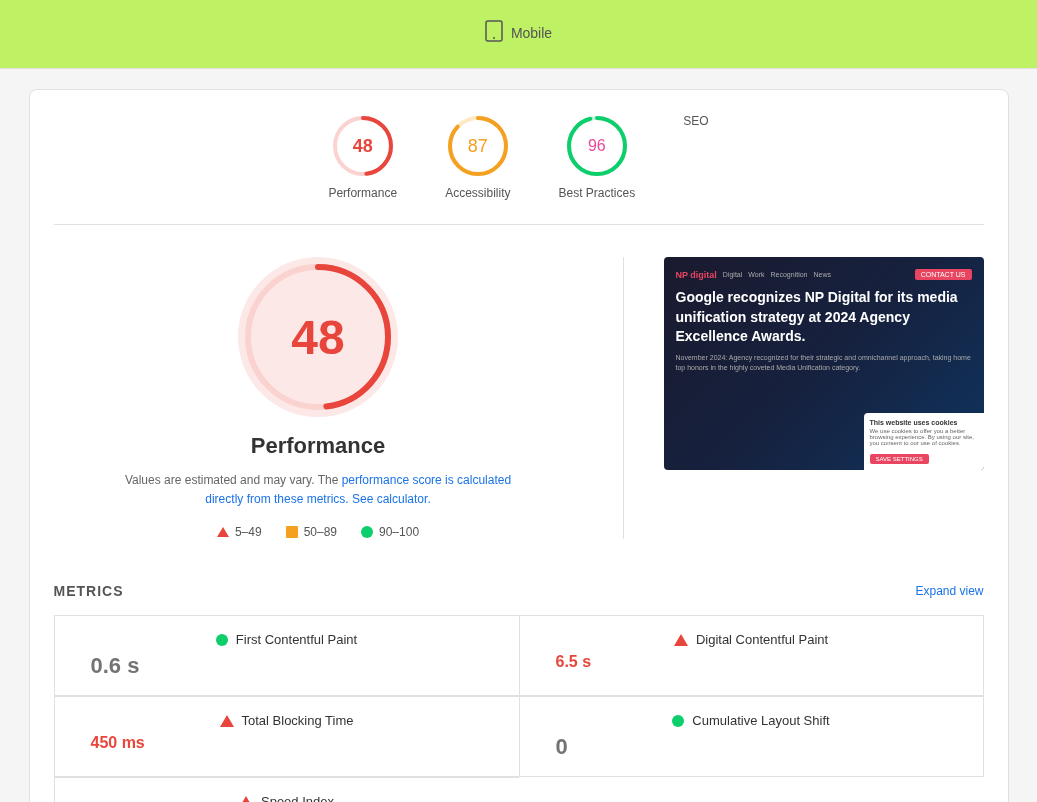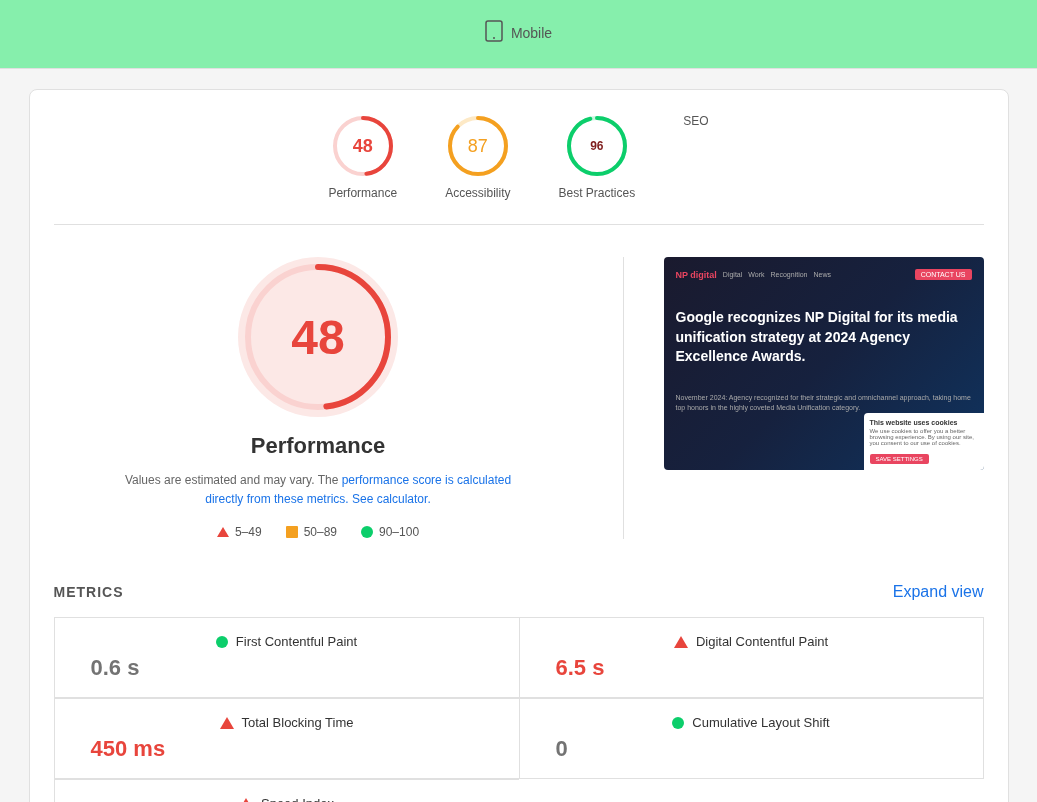--- a/index.html
+++ b/index.html
@@ -4,21 +4,21 @@
   <style>
     * { box-sizing: border-box; margin: 0; padding: 0; }
     body { font-family: Arial, sans-serif; background: #f5f5f5; color: #333; font-size: 14px; }
 
     .top-bar {
       display: flex;
       justify-content: center;
       align-items: center;
       gap: 32px;
       padding: 12px 24px;
-      background: #86efac;
+      background: #bef264;
       border-bottom: 1px solid #e0e0e0;
     }
 
     .tab {
       display: flex;
       align-items: center;
       gap: 8px;
       padding: 8px 16px;
       cursor: pointer;
       color: #555;
@@ -209,21 +209,20 @@
       position: relative;
     }
 
     .screenshot-content {
       width: 100%;
       height: 100%;
       background: linear-gradient(135deg, #1a1a2e 0%, #16213e 50%, #0f3460 100%);
       display: flex;
       flex-direction: column;
       padding: 12px;
-      gap: 20px;
     }
 
     .screenshot-nav {
       display: flex;
       gap: 6px;
       margin-bottom: 8px;
       align-items: center;
     }
 
     .nav-logo {
@@ -310,21 +309,21 @@
 
     .metrics-title {
       font-size: 14px;
       font-weight: bold;
       color: #555;
       letter-spacing: 1px;
       text-transform: uppercase;
     }
 
     .expand-view {
-      font-size: 16px;
+      font-size: 12px;
       color: #1a73e8;
       cursor: pointer;
     }
 
     .metrics-grid {
       display: grid;
       grid-template-columns: 1fr 1fr;
       gap: 0;
     }
 
@@ -368,21 +367,21 @@
     }
 
     .metric-value-green {
       font-size: 22px;
       font-weight: bold;
       color: #737373;
       padding-left: 20px;
     }
 
     .metric-value-red {
-      font-size: 22px;
+      font-size: 16px;
       font-weight: bold;
       color: #e8453c;
       padding-left: 20px;
     }
   </style>
 </head>
 <body>
 
 <div class="top-bar">
   <div class="tab">
@@ -421,21 +420,21 @@
       </div>
       <span class="score-label">Accessibility</span>
     </div>
 
     <div class="score-item">
       <div class="score-circle">
         <svg width="64" height="64" style="position:absolute;top:0;left:0;transform:rotate(-90deg);">
           <circle cx="32" cy="32" r="28" fill="none" stroke="#c8f5df" stroke-width="4"></circle>
           <circle cx="32" cy="32" r="28" fill="none" stroke="#0cce6b" stroke-width="4" stroke-dasharray="175.9" stroke-dashoffset="7.0" stroke-linecap="round"></circle>
         </svg>
-        <span class="score-value" style="color:#7f1d1d; font-size:12px; font-weight:bold;">96</span>
+        <span class="score-value" style="color:#ec4899; font-size:16px; font-weight:normal;">96</span>
       </div>
       <span class="score-label">Best Practices</span>
     </div>
 
     <div class="score-item">
       <span class="score-label">SEO</span>
     </div>
 
   </div>
 

